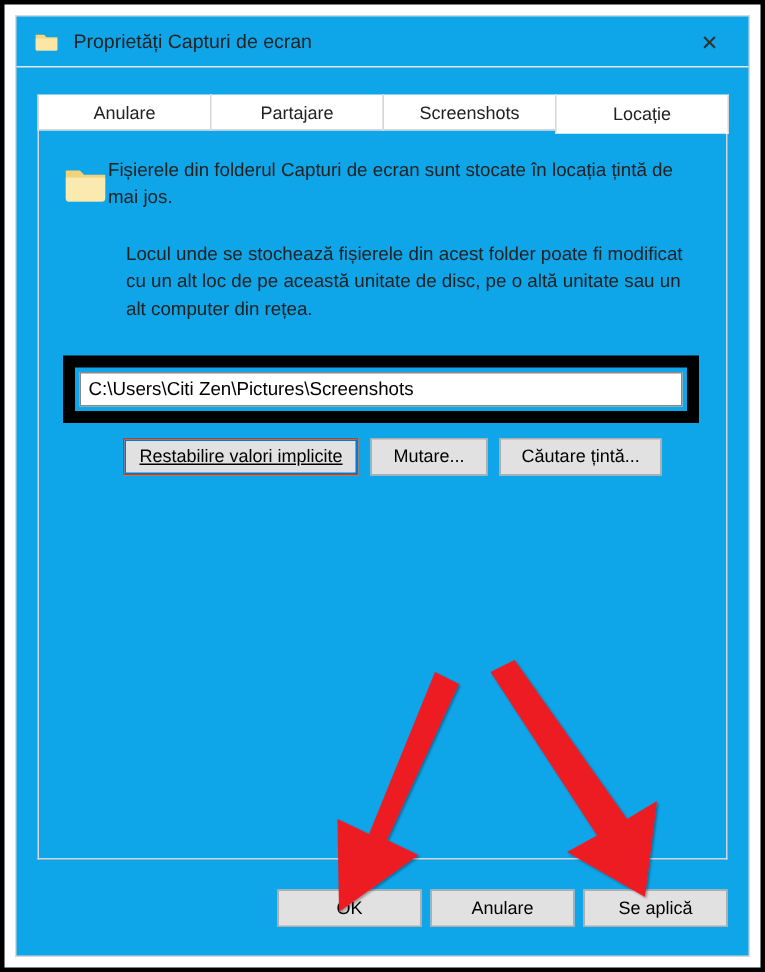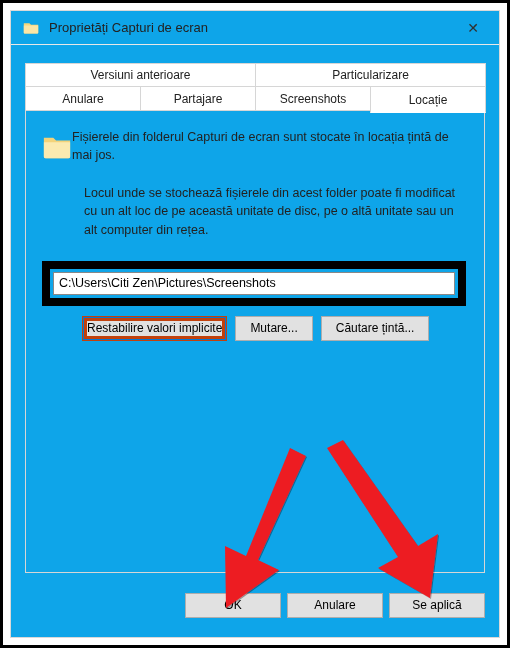--- a/index.html
+++ b/index.html
@@ -108,21 +108,21 @@
     }
     .win-btn {
       height: 25px;
       background: #e1e1e1;
       border: 1px solid #adadad;
       font: inherit;
       font-size: 12px;
       padding: 0 14px;
       cursor: pointer;
     }
-    .restore-btn { border: 5px solid #c2410c; outline: 1px solid #0078d7; outline-offset: -2px; padding: 0 0;}
+    .restore-btn { border: 1px solid #c2410c; outline: 1px solid #0078d7; outline-offset: -2px; padding: 0 10px; text-decoration: underline;}
     .footer {
       height: 54px;
       display: flex;
       align-items: center;
       justify-content: flex-end;
       gap: 6px;
       padding: 0 14px 10px 14px;
     }
     .footer .win-btn { width: 96px; }
     
@@ -144,24 +144,20 @@
         <path class="front" d="M1 5 h18 v9 a1 1 0 0 1 -1 1 h-16 a1 1 0 0 1 -1 -1 z"></path>
       </svg>
       <div class="title-text">Proprietăți Capturi de ecran</div>
       <div class="close-btn">
         <span>✕</span>
       </div>
     </div>
 
     <div class="content">
       <div class="tabs-wrap">
-        <div class="tabrow tabrow1">
-          <div class="tab">Versiuni anterioare</div>
-          <div class="tab">Particularizare</div>
-        </div>
         <div class="tabrow tabrow2">
           <div class="tab">Anulare</div>
           <div class="tab">Partajare</div>
           <div class="tab">Screenshots</div>
           <div class="tab active">Locație</div>
         </div>
       </div>
 
       <div class="panel">
         <div class="hdr-row">

